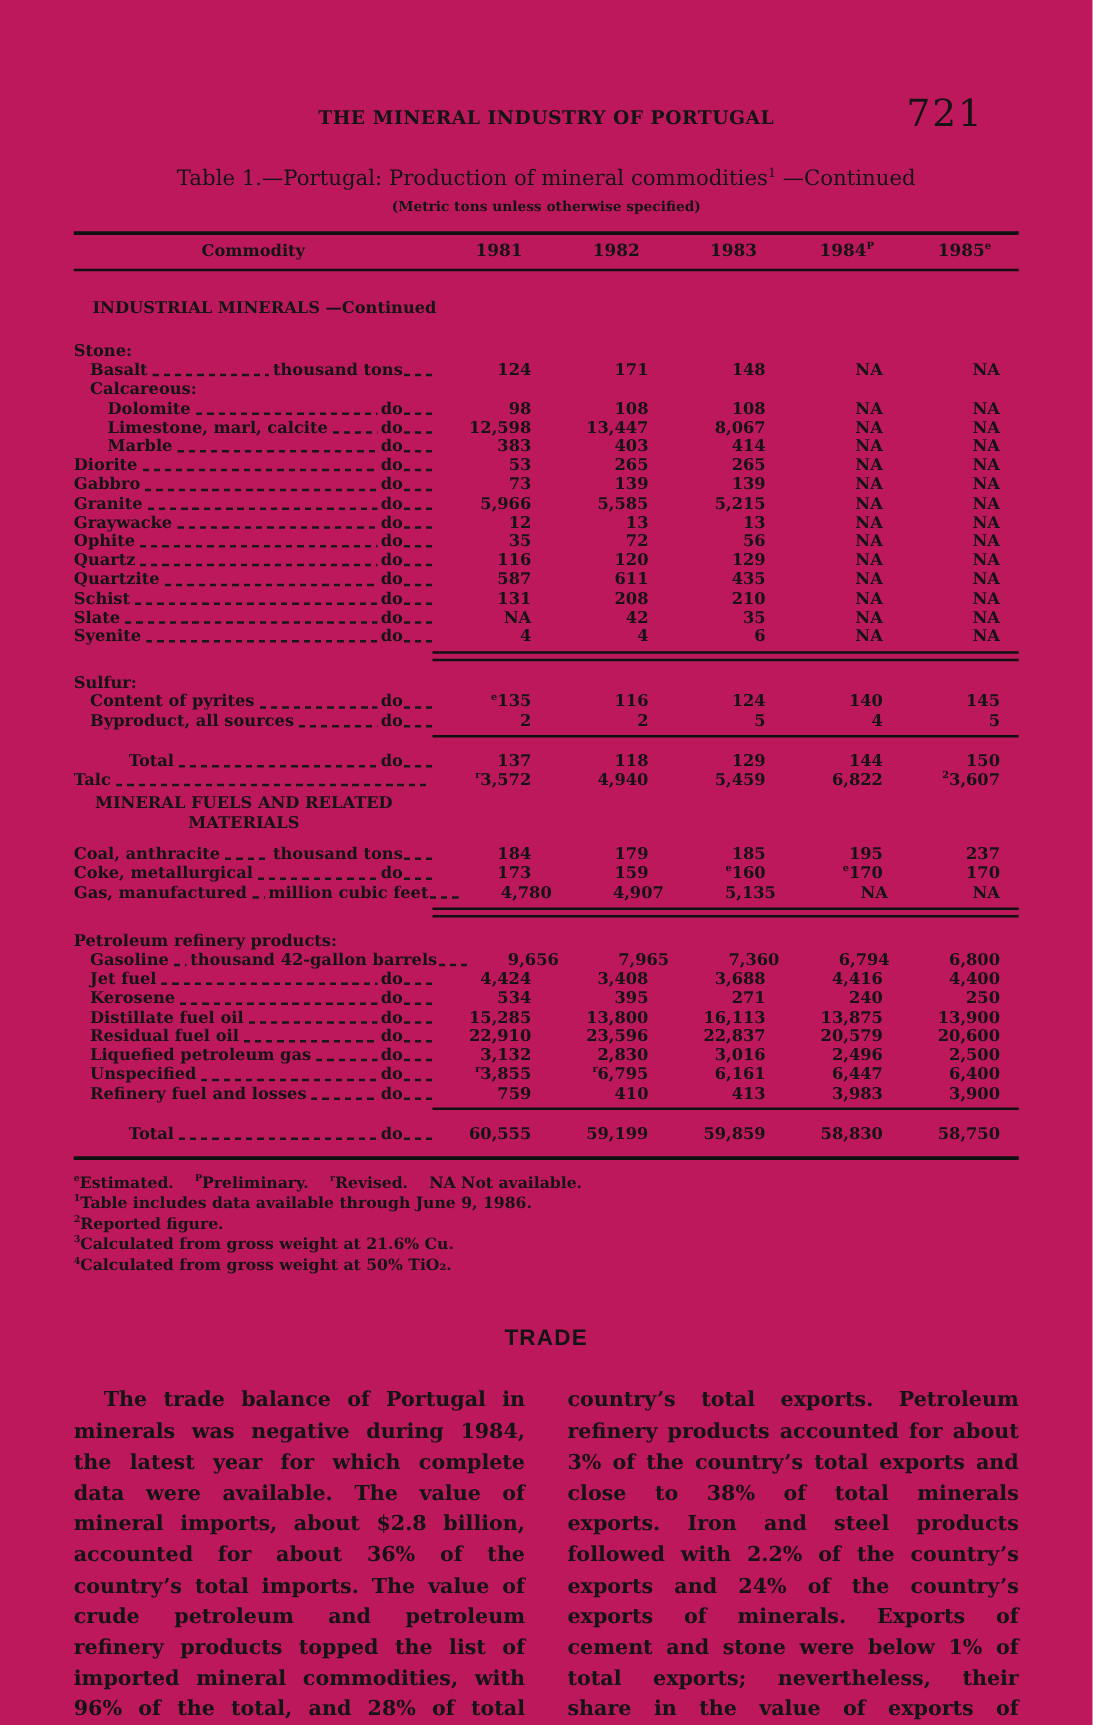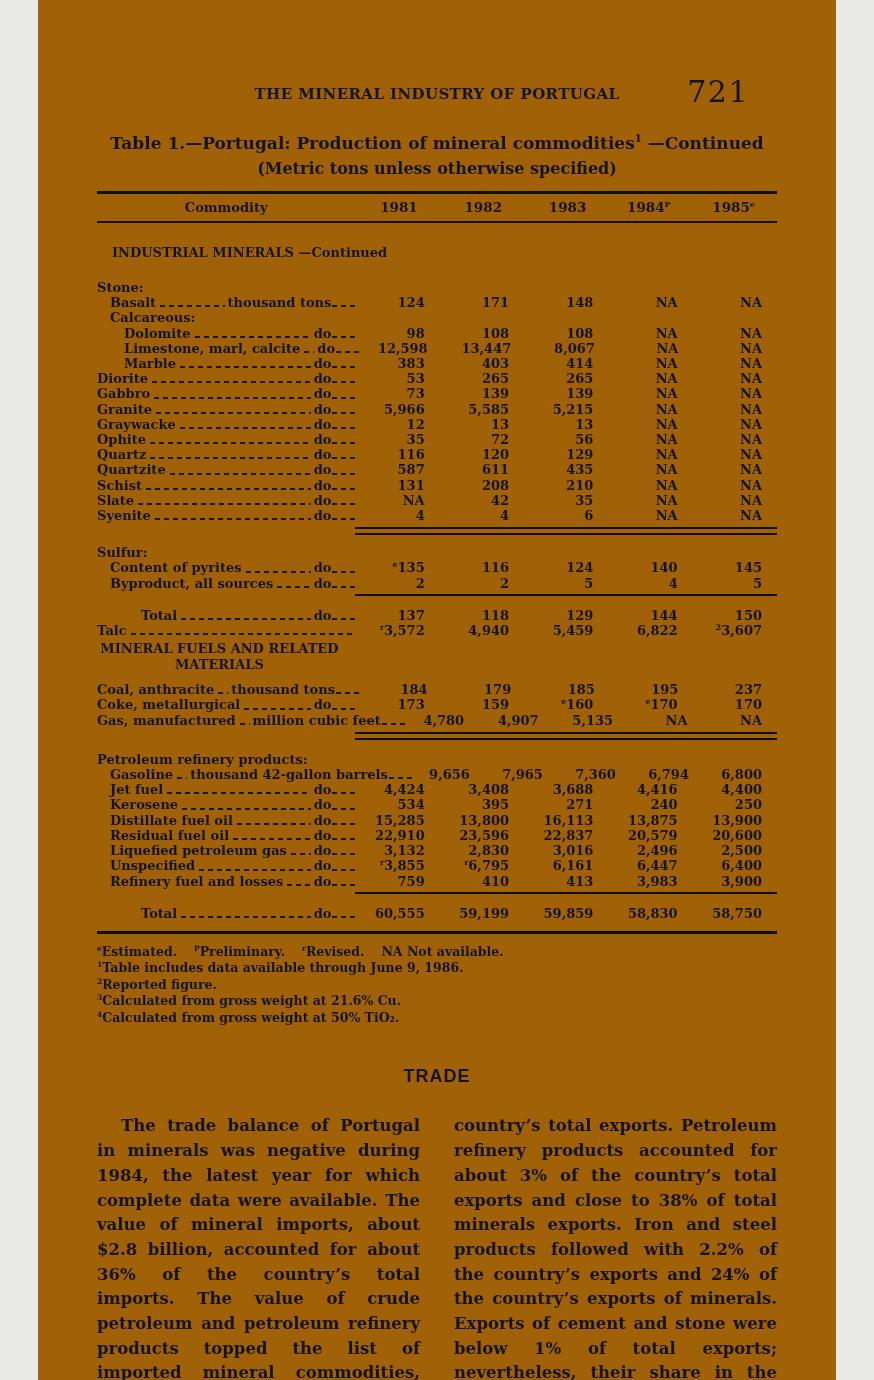--- a/index.html
+++ b/index.html
@@ -1,36 +1,36 @@
 <!DOCTYPE html>
 <html><head>
 <meta charset="utf-8">
 <style>
   html,body { margin:0; padding:0; background:#e8e8e6; }
   .page {
     position: relative;
-    width: 798px; height: 1380px;
+    width: 874px; height: 1380px;
     margin: 0 auto;
-    background: #a16207;
+    background: #be185d;
     box-sizing: border-box;
     padding: 0 59px;
     overflow: hidden;
     font-family: "DejaVu Serif", "Liberation Serif", serif;
     color: #141414;
   }
   sup { font-size: 0.6em; line-height: 0; vertical-align: super; font-weight: inherit; }
 
   
   .running-head { position: relative; padding-top: 84px; text-align: center; }
   .rh-title { display: inline-block; font-size: 15px; font-weight: 700; letter-spacing: 0.4px; }
   .page-number { position: absolute; right: 28px; top: 74px; font-size: 30px; font-weight: 400; letter-spacing: 1.5px; }
 
   
-  .table-title { text-align: center; font-size: 17px; font-weight: 700; margin: 30px 0 0 0; }
-  .table-subtitle { text-align: center; font-size: 16px; font-weight: 700; margin-top: 6px; }
+  .table-title { text-align: center; font-size: 17px; font-weight: 400; margin: 30px 0 0 0; }
+  .table-subtitle { text-align: center; font-size: 11px; font-weight: 700; margin-top: 6px; }
 
   
   .tbl { margin-top: 13px; border-bottom: 3px solid #101010; padding-bottom: 10px; font-size: 13px; font-weight: 700; }
   .tbl-head { display: flex; border-top: 3px solid #101010; border-bottom: 2.5px solid #101010; padding: 5px 0 6px 0; align-items: baseline; }
   .th-commodity { flex: 0 0 38%; text-align: center; font-size: 13px; }
   .th-years { flex: 1 1 auto; display: grid; grid-template-columns: repeat(5, 1fr); }
   .th-year { text-align: right; padding-right: 22px; font-size: 13.5px; }
 
   .tbl-body { padding-top: 10px; }
   .trow { display: flex; line-height: 15.2px; }

